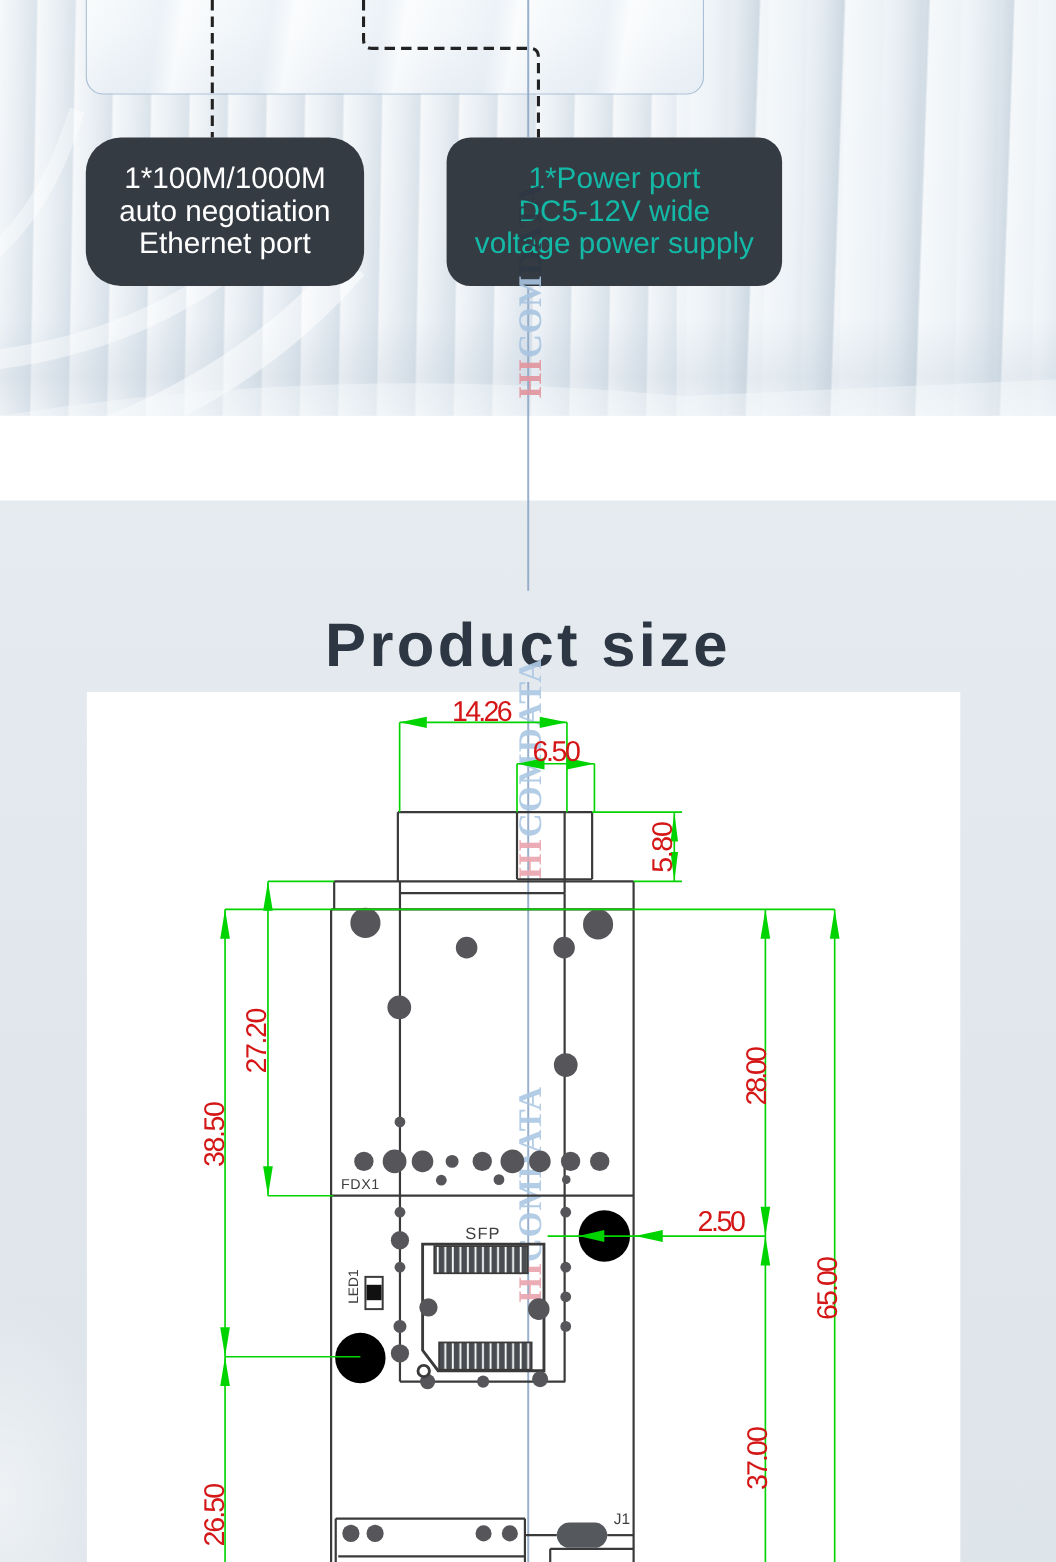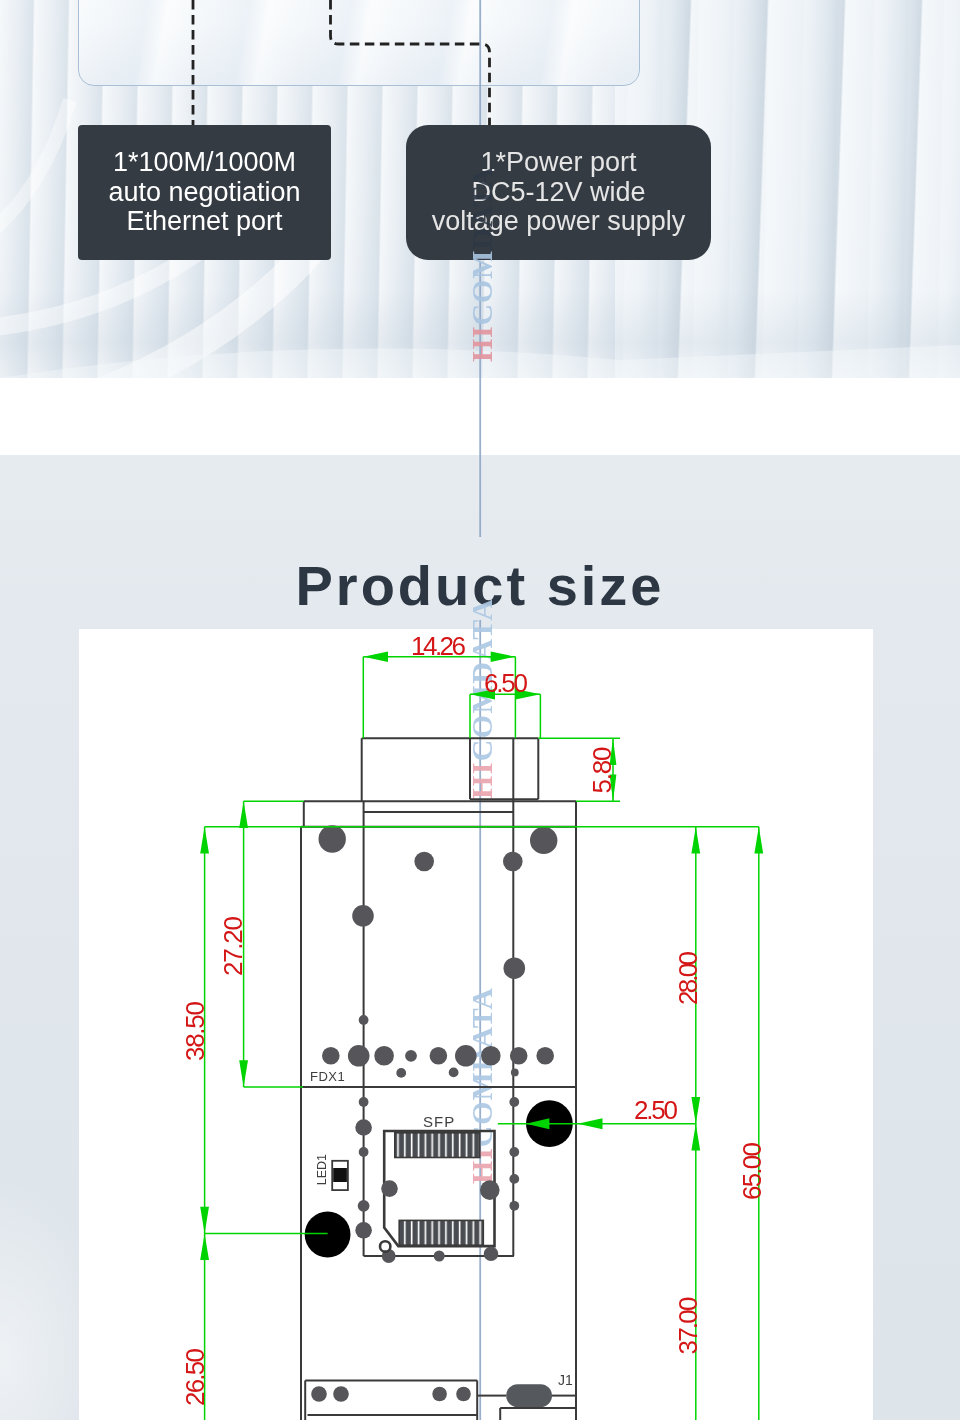--- a/index.html
+++ b/index.html
@@ -23,25 +23,25 @@
     <path d="M-40,330 Q140,320 260,200" stroke="rgba(255,255,255,0.45)" stroke-width="18" fill="none"></path>
     <path d="M-60,260 Q30,230 70,100" stroke="rgba(255,255,255,0.4)" stroke-width="14" fill="none"></path>
     <path d="M0,378 Q300,330 620,360 L960,345 L960,378 L0,378 Z" fill="rgba(244,248,251,0.45)"></path>
   </svg>
 </div>
 
 <div class="abs" id="card" style="left:78px;top:-70px;width:560px;height:154px;border-radius:16px;border:1px solid #a9bfd6;background:linear-gradient(180deg,#f7fafc 0%,#f3f7fa 60%,#e9eff5 100%);">
   <div class="abs" style="left:0;top:0;width:100%;height:100%;border-radius:16px;background:repeating-linear-gradient(100deg,rgba(255,255,255,0.6) 0px,rgba(238,244,249,0.0) 45px,rgba(222,232,241,0.35) 80px,rgba(255,255,255,0.55) 100px);"></div>
 </div>
 
-<div class="abs" style="left:78px;top:125px;width:253px;height:135px;border-radius:4px;background:#343b43;color:#ffffff;font-size:27px;line-height:29.5px;text-align:center;display:flex;align-items:center;justify-content:center;">
+<div class="abs" style="left:78px;top:125px;width:253px;height:135px;border-radius:32px;background:#343b43;color:#ffffff;font-size:27px;line-height:29.5px;text-align:center;display:flex;align-items:center;justify-content:center;">
   <div>1*100M/1000M<br>auto negotiation<br>Ethernet port</div>
 </div>
 
-<div class="abs" style="left:406px;top:125px;width:305px;height:135px;border-radius:22px;background:#343b43;color:#e5e5e5;font-size:27px;line-height:29.5px;text-align:center;display:flex;align-items:center;justify-content:center;">
+<div class="abs" style="left:406px;top:125px;width:305px;height:135px;border-radius:22px;background:#343b43;color:#14b8a6;font-size:27px;line-height:29.5px;text-align:center;display:flex;align-items:center;justify-content:center;">
   <div>1*Power port<br>DC5-12V wide<br>voltage power supply</div>
 </div>
 
 <div class="abs" style="left:0;top:378px;width:960px;height:77px;background:#ffffff;"></div>
 
 <div class="abs" style="left:0;top:455px;width:960px;height:965px;background:linear-gradient(180deg,#e6ebf0 0%,#e2e8ed 30%,#dde4ea 100%);"></div>
 
 <div class="abs" style="left:0;top:523px;width:960px;text-align:center;font-size:56px;line-height:53px;font-weight:bold;letter-spacing:3px;color:#2d3744;margin-top:36px;">Product size</div>
 
 <div class="abs" style="left:0;top:1120px;width:140px;height:300px;background:radial-gradient(ellipse 160px 260px at 0% 80%,rgba(255,255,255,0.5),rgba(255,255,255,0) 70%);"></div>

